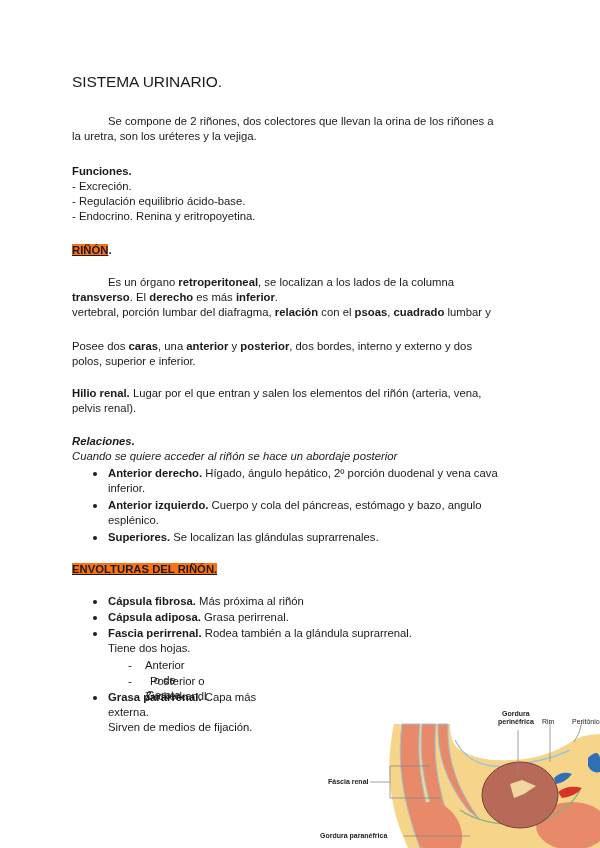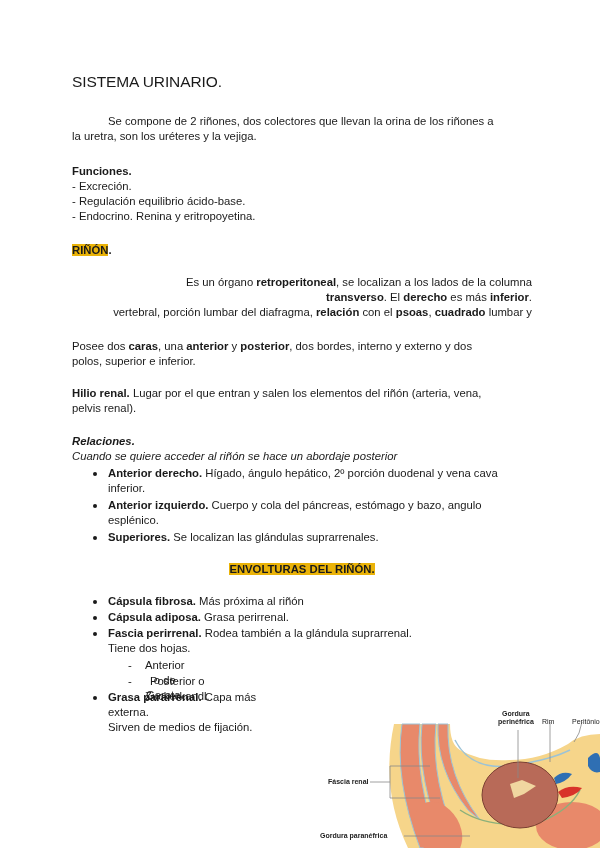--- a/index.html
+++ b/index.html
@@ -7,21 +7,21 @@
     width: 600px; height: 848px; position: relative; overflow: hidden;
     font-family: "Liberation Sans", sans-serif; color: #1a1a1a;
     font-size: 11.3px; line-height: 15px;
   }
   .page { position: absolute; left: 0; top: 0; width: 518px; height: 848px; }
   .title { position: absolute; left: 72px; top: 73px; font-size: 15.5px; line-height: 18px; letter-spacing: -0.1px; }
   .abs { position: absolute; }
   .para { left: 72px; width: 460px; }
   .indent1 { display: inline-block; width: 36px; }
   b { font-weight: bold; }
-  .hl { background: #eab308; font-weight: bold; }
+  .hl { background: #f97316; font-weight: bold; text-decoration: underline; }
   .bul { position: absolute; }
   .bul .dot { position: absolute; left: 93px; width: 4px; height: 4px; border-radius: 50%; background: #1a1a1a; margin-top: 6px; }
   .bul .txt { position: absolute; left: 108px; width: 420px; }
   .dash { position: absolute; }
   .dash .d { position: absolute; left: 128px; }
   .dash .t { position: absolute; left: 145px; text-align: center; }
   .figure { position: absolute; left: 310px; top: 700px; width: 290px; height: 148px; }
   .fig-label { position: absolute; font-size: 7px; line-height: 8px; font-weight: bold; color: #222; text-align: center; }
 </style>
 </head>
@@ -40,21 +40,21 @@
     <div><b>Funciones.</b></div>
     <div>- Excreción.</div>
     <div>- Regulación equilibrio ácido-base.</div>
     <div>- Endocrino. Renina y eritropoyetina.</div>
   </div>
 
   <div class="abs para" style="top:243px;">
     <span class="hl">RIÑÓN</span><b>.</b>
   </div>
 
-  <div class="abs para" style="top:275px;text-align:right;">
+  <div class="abs para" style="top:275px;">
     <div><span class="indent1"></span><span>Es un órgano </span><b>retroperitoneal</b><span>, se localizan a los lados de la columna</span></div>
     <div><b>transverso</b><span>. El </span><b>derecho</b><span> es más </span><b>inferior</b><span>.</span></div>
     <div><span>vertebral, porción lumbar del diafragma, </span><b>relación</b><span> con el </span><b>psoas</b><span>, </span><b>cuadrado</b><span> lumbar y</span></div>
   </div>
 
   <div class="abs para" style="top:339px;">
     <div><span>Posee dos </span><b>caras</b><span>, una </span><b>anterior</b><span> y </span><b>posterior</b><span>, dos bordes, interno y externo y dos</span></div>
     <div>polos, superior e inferior.</div>
   </div>
 
@@ -74,21 +74,21 @@
   </div>
   <div class="bul" style="top:498px;">
     <span class="dot"></span>
     <div class="txt"><b>Anterior izquierdo.</b><span> Cuerpo y cola del páncreas, estómago y bazo, angulo</span><br><span>esplénico.</span></div>
   </div>
   <div class="bul" style="top:530px;">
     <span class="dot"></span>
     <div class="txt"><b>Superiores.</b><span> Se localizan las glándulas suprarrenales.</span></div>
   </div>
 
-  <div class="abs para" style="top:562px;text-align:center;">
+  <div class="abs para" style="top:562px;">
     <span class="hl">ENVOLTURAS DEL RIÑÓN.</span>
   </div>
 
   <div class="bul" style="top:594px;">
     <span class="dot"></span>
     <div class="txt"><b>Cápsula fibrosa.</b><span> Más próxima al riñón</span></div>
   </div>
   <div class="bul" style="top:610px;">
     <span class="dot"></span>
     <div class="txt"><b>Cápsula adiposa.</b><span> Grasa perirrenal.</span></div>

